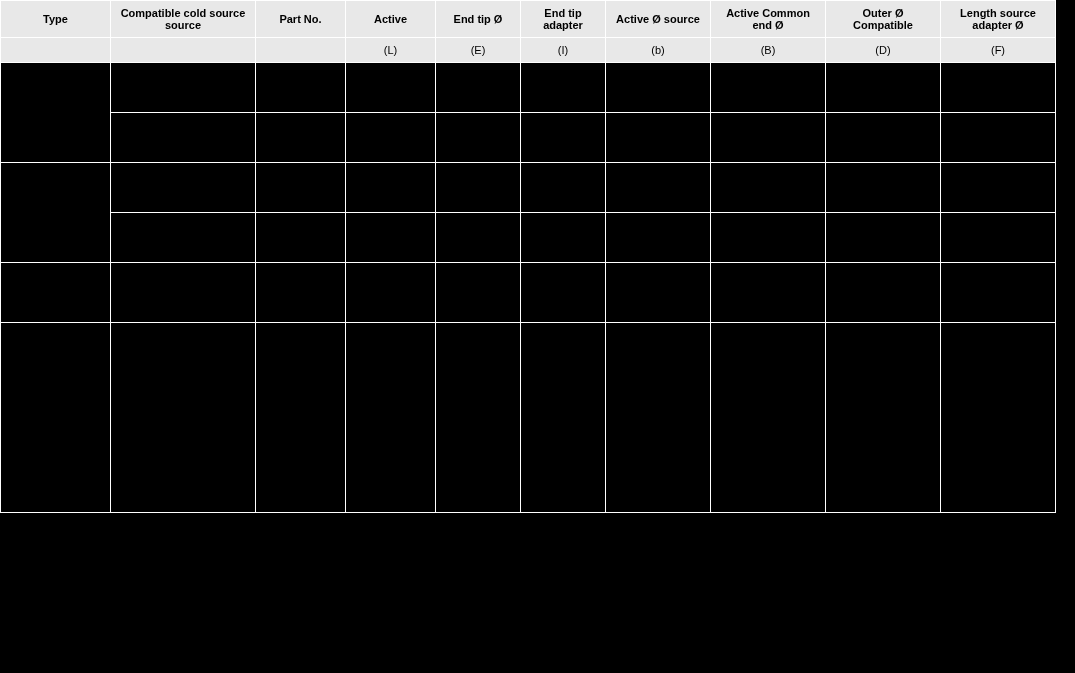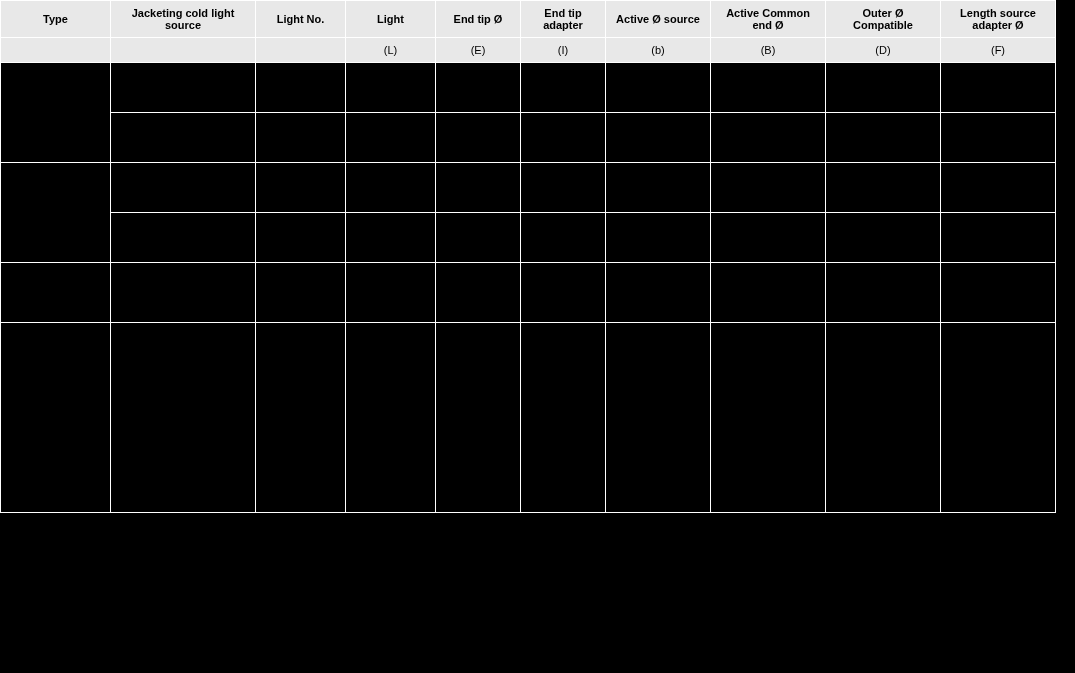--- a/index.html
+++ b/index.html
@@ -77,23 +77,23 @@
       <col class="col-endtip-d">
       <col class="col-endtip-l">
       <col class="col-active-b">
       <col class="col-active-c">
       <col class="col-outer">
       <col class="col-lightsrc">
     </colgroup>
     <thead>
       <tr>
         <th>Type</th>
-        <th>Jacketing cold light source</th>
-        <th>Light No.</th>
-        <th>Light</th>
+        <th>Compatible cold source source</th>
+        <th>Part No.</th>
+        <th>Active</th>
         <th>End tip Ø</th>
         <th>End tip adapter</th>
         <th>Active Ø source</th>
         <th>Active Common end  Ø</th>
         <th>Outer Ø Compatible</th>
         <th>Length source adapter Ø</th>
       </tr>
       <tr>
         <th></th>
         <th></th>

